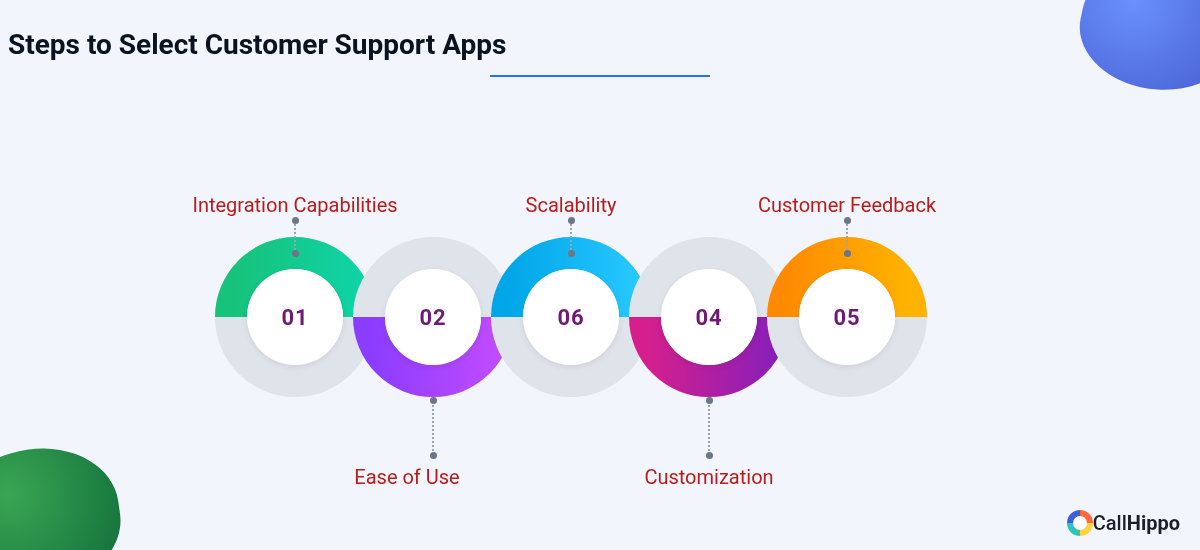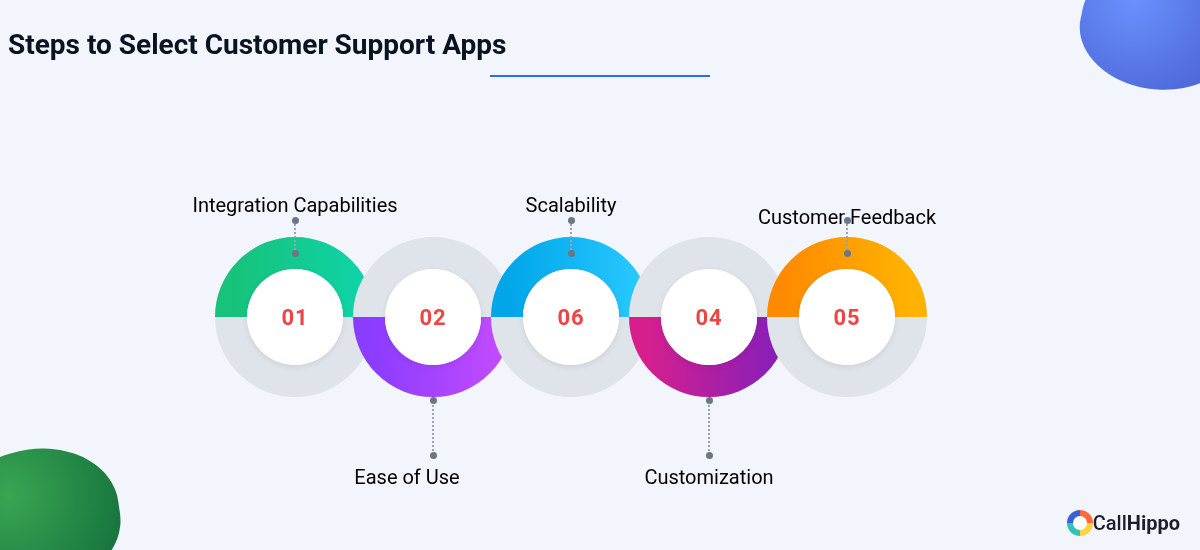--- a/index.html
+++ b/index.html
@@ -48,28 +48,28 @@
     background: #ffffff;
     border-radius: 50%;
     display: flex;
     align-items: center;
     justify-content: center;
     box-shadow: 0 2px 6px rgba(0,0,0,0.08);
   }
   .num {
     font-size: 22px;
     font-weight: 700;
-    color: #ef4444;
+    color: #701a75;
     letter-spacing: 1px;
   }
 
   .label {
     position: absolute;
     font-size: 20px;
-    color: #000000;
+    color: #b91c1c;
     white-space: nowrap;
     transform: translateX(-50%);
   }
 
   .dotline {
     position: absolute;
     width: 0;
     border-left: 2px dotted #9aa3b2;
     transform: translateX(-50%);
   }
@@ -216,21 +216,21 @@
             <stop offset="100%" stop-color="#ffb300"></stop>
           </linearGradient>
         </defs>
         <circle cx="80" cy="80" r="64" fill="none" stroke="#dfe3ea" stroke-width="32"></circle>
         <path d="M 16 79.99999999999999 A 64 64 0 0 1 144 80" fill="none" stroke="url(#g4)" stroke-width="32" stroke-linecap="butt"></path>
       </svg>
       <div class="inner">
         <span class="num">05</span>
       </div>
     </div>
-    <div class="label" style="left: 847px; top: 108px;">Customer Feedback</div>
+    <div class="label" style="left: 847px; top: 96px;">Customer Feedback</div>
     <div class="dotline" style="left: 847px; top: 124px; height: 32px;"></div>
   </div>
 
 <div class="brand">
   <span class="brand-mark"></span>
   <span class="brand-text">
     <span>Call</span><b>Hippo</b>
   </span>
 </div>
 

